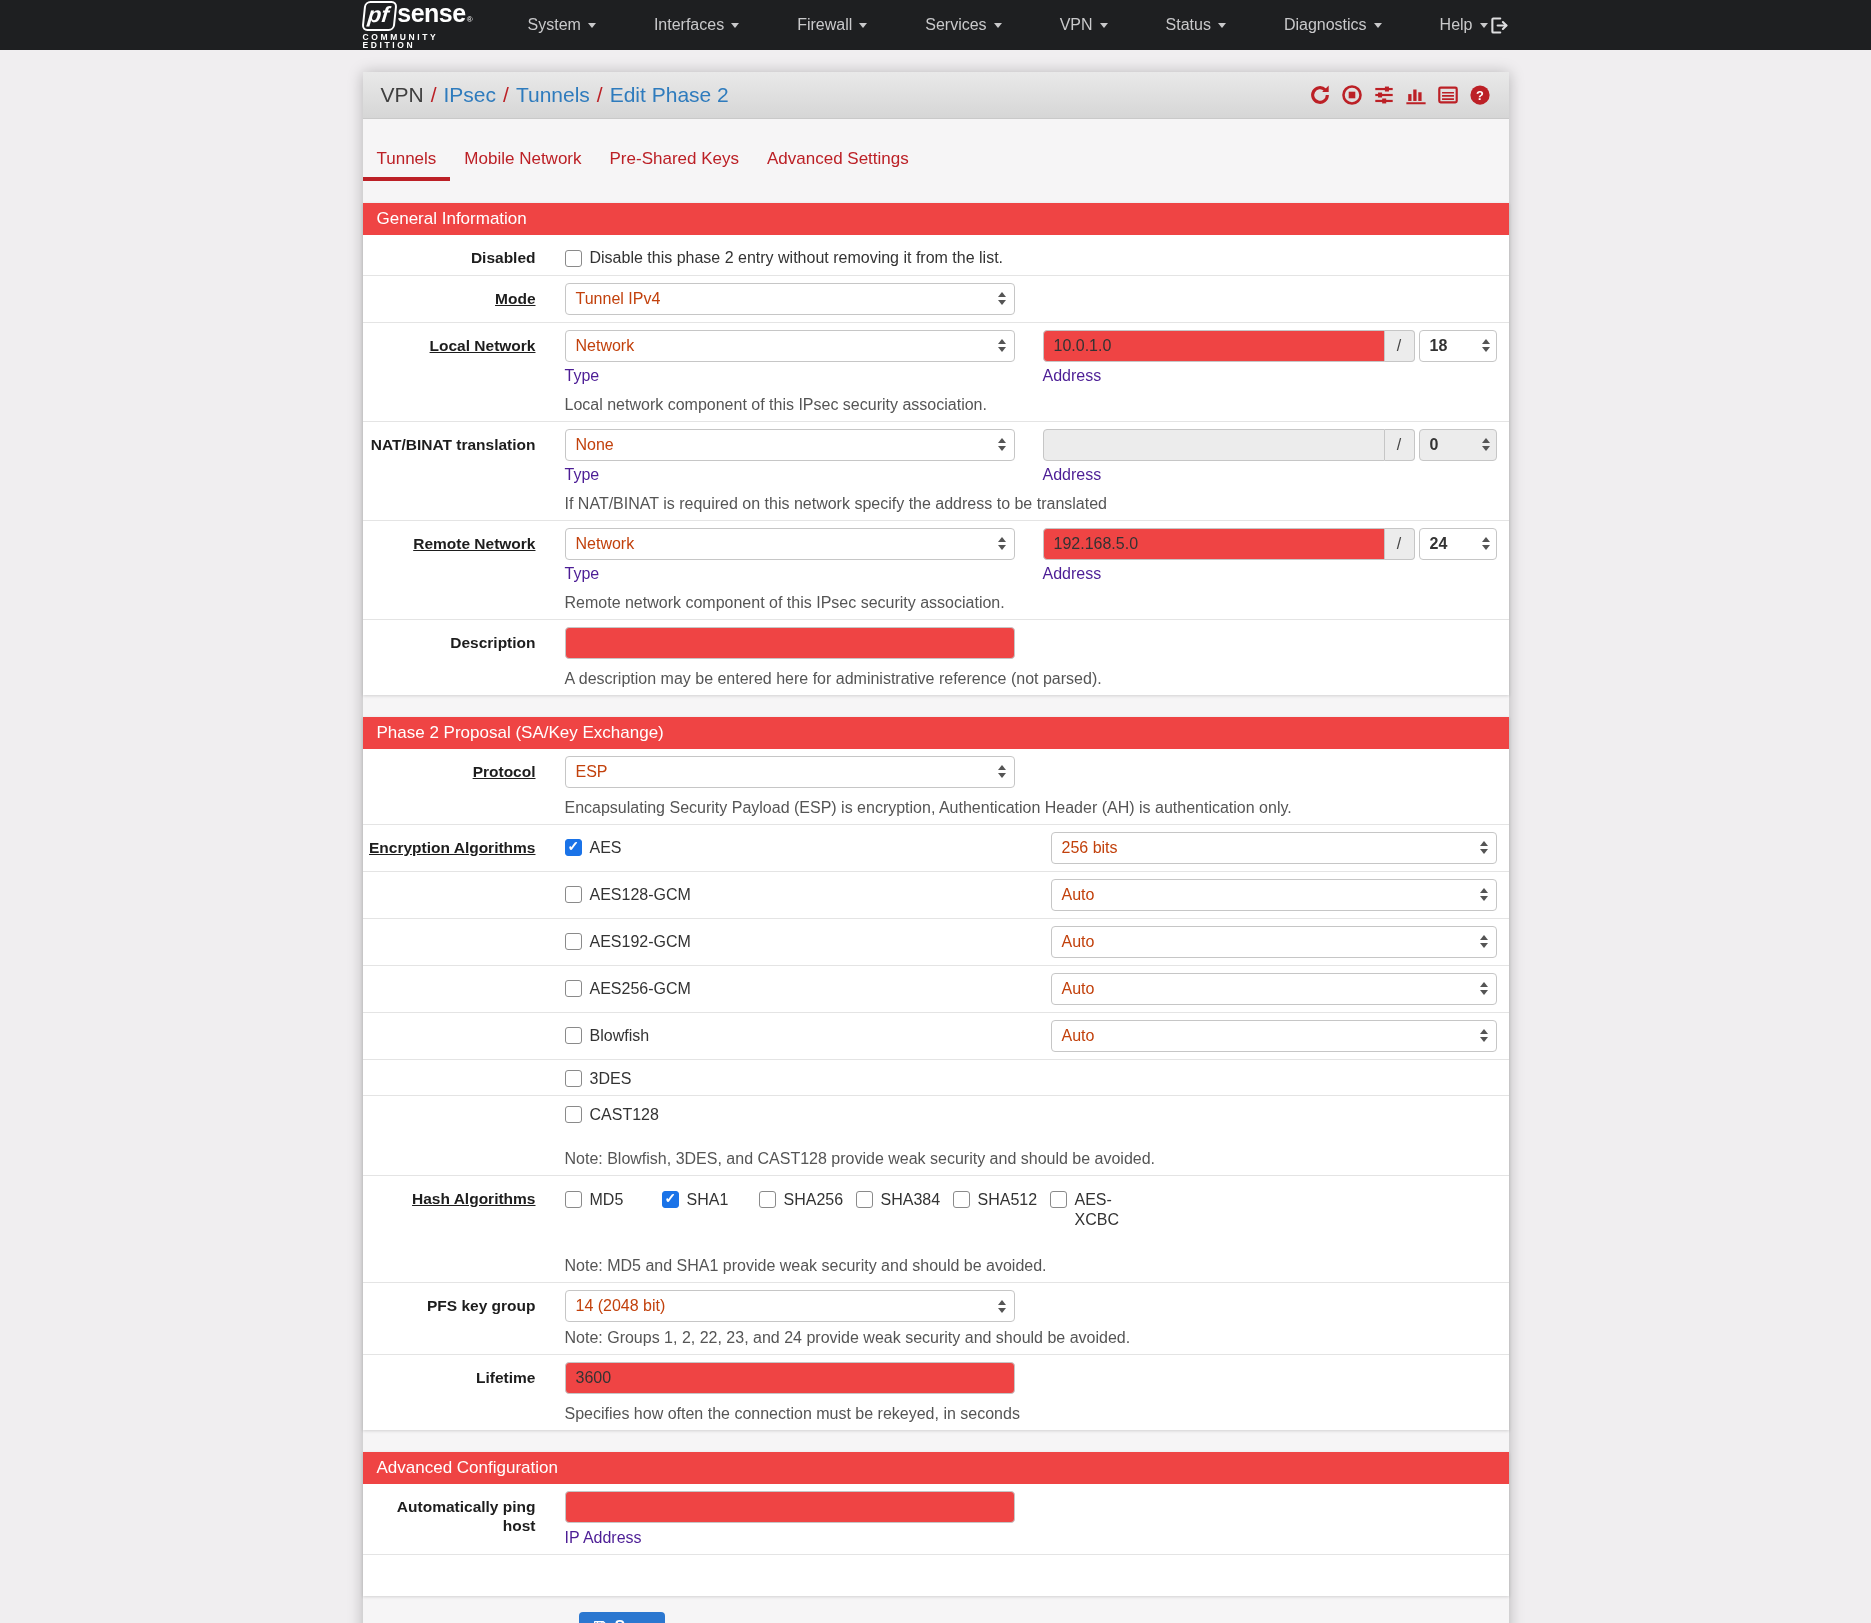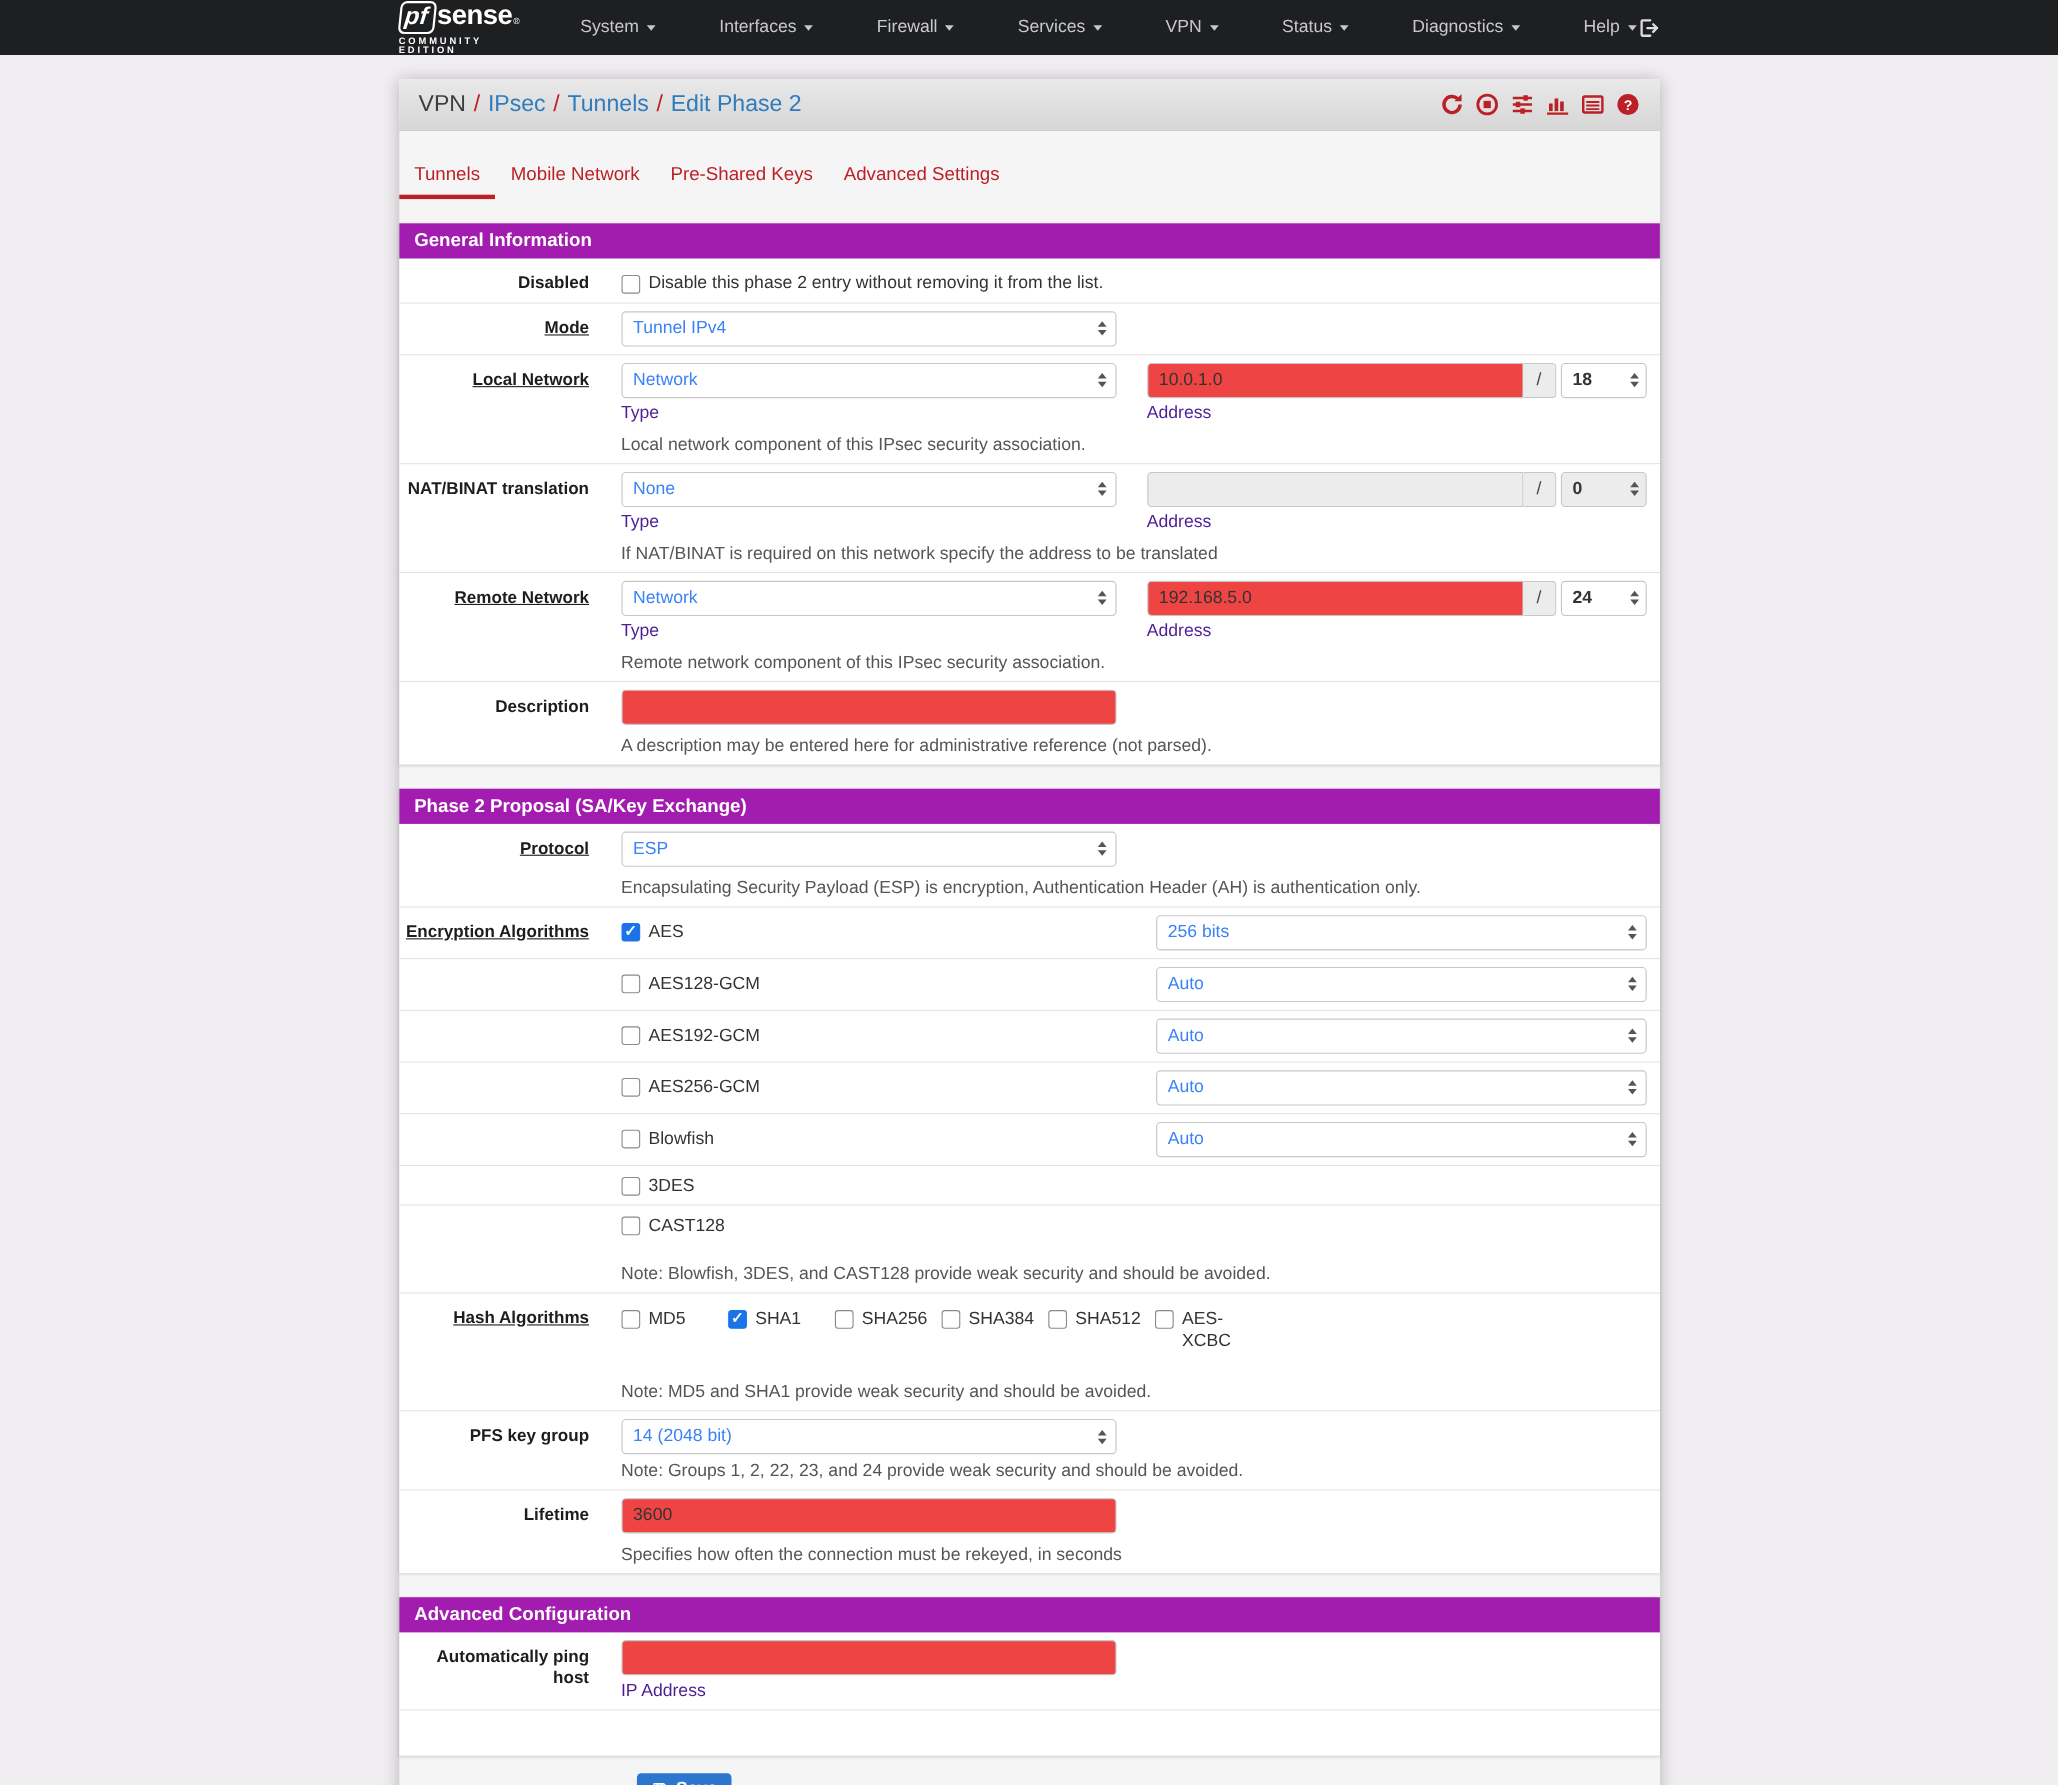--- a/index.html
+++ b/index.html
@@ -39,32 +39,32 @@
   .crumb .lnk { color:#2e7bbd; cursor:pointer; text-decoration:none; }
   .crumb-icons { margin-left:auto; display:flex; gap:10px; align-items:center; color:#bc2026; }
   .crumb-icons svg { display:block; cursor:pointer; }
 
   .tabs { display:flex; padding:24px 0 0 0; }
   .tab { color:#bc2026; font-size:17px; padding:6px 14px 12px; position:relative; cursor:pointer; white-space:nowrap; }
   .tab.active::after { content:""; position:absolute; left:0; right:0; bottom:0; height:4px; background:#bc2026; }
 
   
   .panel { background:#fff; box-shadow:0 1px 3px rgba(0,0,0,.15); margin-top:22px; }
-  .panel-h { background:#a21caf; color:#fff; font-weight:bold; font-size:17px; padding:6px 14px; }
+  .panel-h { background:#ef4444; color:#fff; font-weight:normal; font-size:17px; padding:6px 14px; }
   .row { display:flex; align-items:flex-start; padding:7px 12px 7px 0; }
   .row + .row { border-top:1px solid #e4e4e4; }
   .lbl { width:173px; flex-shrink:0; text-align:right; font-weight:bold; font-size:15.5px;
          padding-top:7px; color:#1d1d1d; line-height:1.2; }
   .lbl.u { text-decoration:underline; }
   .ctl { flex:1; margin-left:29px; min-width:0; }
 
   .line { display:flex; align-items:center; }
   .sel { height:32px; border:1px solid #c6c6c6; border-radius:4px; background:#fff; display:flex;
          align-items:center; justify-content:space-between; padding:0 8px 0 10px; font-size:16px;
-         width:450px; cursor:pointer; flex-shrink:0; color:#3b82f6; }
+         width:450px; cursor:pointer; flex-shrink:0; color:#c2410c; }
   .arrows { display:flex; flex-direction:column; gap:3px; align-items:center; }
   .arr-up { width:0; height:0; border-left:4px solid transparent; border-right:4px solid transparent; border-bottom:5px solid #555; }
   .arr-dn { width:0; height:0; border-left:4px solid transparent; border-right:4px solid transparent; border-top:5px solid #555; }
 
   .txt { height:32px; border:1px solid #c6c6c6; border-radius:4px; padding:0 10px; font-size:16px;
          width:450px; font-family:inherit; color:#333; background:#ef4444; }
   .addr-group { flex:1; display:flex; align-items:center; margin-left:28px; }
   .addr-input { flex:1; width:auto; border-radius:4px 0 0 4px; }
   .addon { height:32px; border:1px solid #c6c6c6; border-left:none; border-radius:0 4px 4px 0;
            background:#ececec; width:30px; display:flex; align-items:center; justify-content:center;

